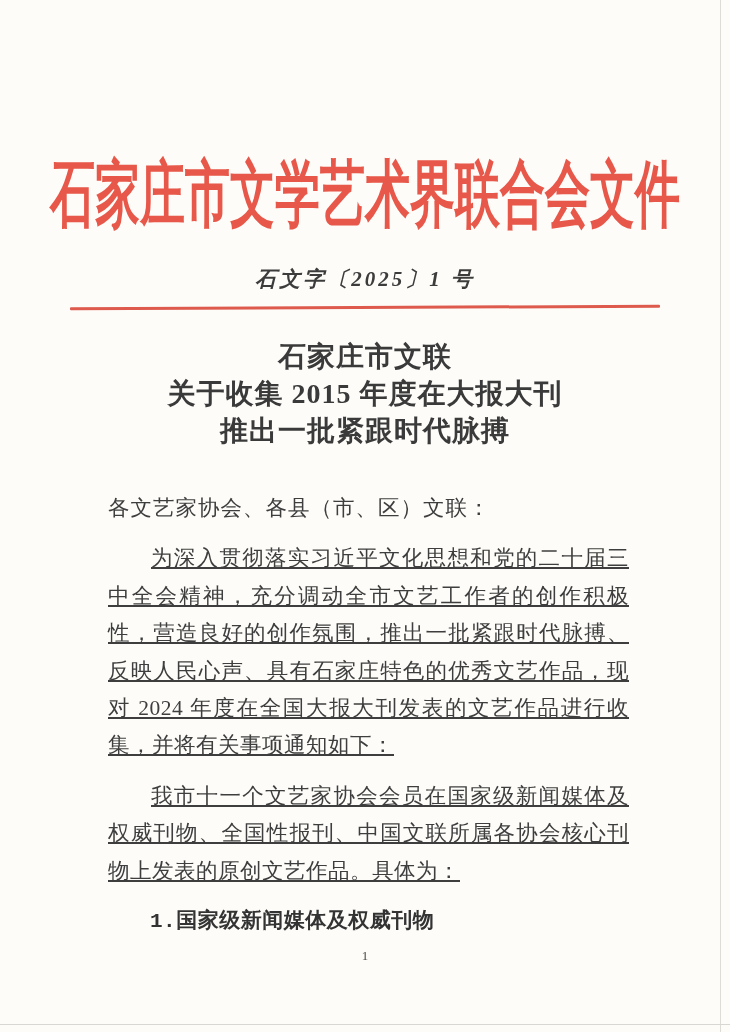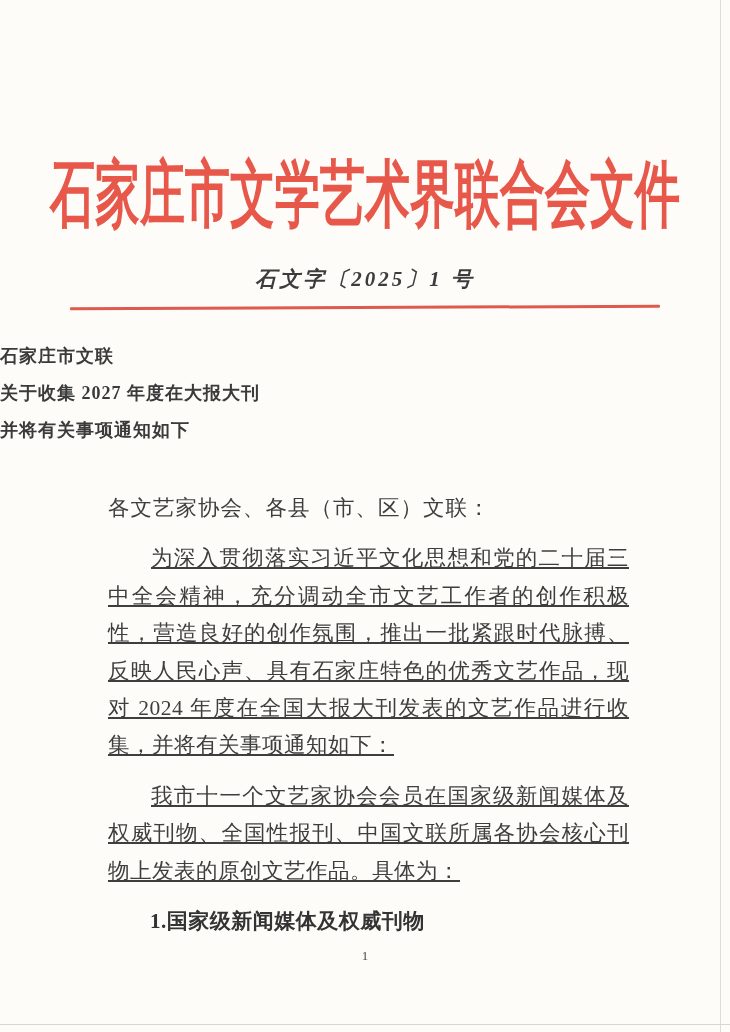--- a/index.html
+++ b/index.html
@@ -70,22 +70,22 @@
     background: #dd5a4d;
     transform: rotate(-0.25deg);
     border-radius: 1px;
   }
   
   .title {
     position: absolute;
     top: 338px;
     left: 0;
     width: 100%;
-    text-align: left;
-    font-size: 18px;
+    text-align: center;
+    font-size: 28px;
     font-weight: bold;
     line-height: 37px;
     color: #3a3a3a;
     letter-spacing: 1px;
   }
   
   .body-text {
     position: absolute;
     top: 477px;
     left: 95px;
@@ -114,21 +114,21 @@
     letter-spacing: 1px;
     color: #333333;
     font-family: "Liberation Sans", "DejaVu Sans", sans-serif;
     font-size: 21px;
   }
   .subheading {
     text-indent: 2em;
     font-weight: bold;
     letter-spacing: 0.5px;
     color: #333333;
-    font-family: Liberation Serif, serif;
+    font-family: Liberation Mono, monospace;
     font-size: 21px;
   }
   .page-number {
     position: absolute;
     top: 948px;
     left: 0;
     width: 100%;
     text-align: center;
     font-size: 13px;
     color: #4a4a4a;
@@ -141,22 +141,22 @@
 <div class="page">
 
   <div class="banner">石家庄市文学艺术界联合会文件</div>
 
   <div class="doc-number">石文字〔2025〕1 号</div>
 
   <div class="red-rule"></div>
 
   <div class="title">
     <div>石家庄市文联</div>
-    <div>关于收集 2027 年度在大报大刊</div>
-    <div>并将有关事项通知如下</div>
+    <div>关于收集 2015 年度在大报大刊</div>
+    <div>推出一批紧跟时代脉搏</div>
   </div>
 
   <div class="body-text">
     <p class="salutation">各文艺家协会、各县（市、区）文联：</p>
     <p class="para">为深入贯彻落实习近平文化思想和党的二十届三中全会精神，充分调动全市文艺工作者的创作积极性，营造良好的创作氛围，推出一批紧跟时代脉搏、反映人民心声、具有石家庄特色的优秀文艺作品，现对 2024 年度在全国大报大刊发表的文艺作品进行收集，并将有关事项通知如下：</p>
     <p class="para">我市十一个文艺家协会会员在国家级新闻媒体及权威刊物、全国性报刊、中国文联所属各协会核心刊物上发表的原创文艺作品。具体为：</p>
     <p class="subheading">1.国家级新闻媒体及权威刊物</p>
   </div>
 
   <div class="page-number">1</div>

